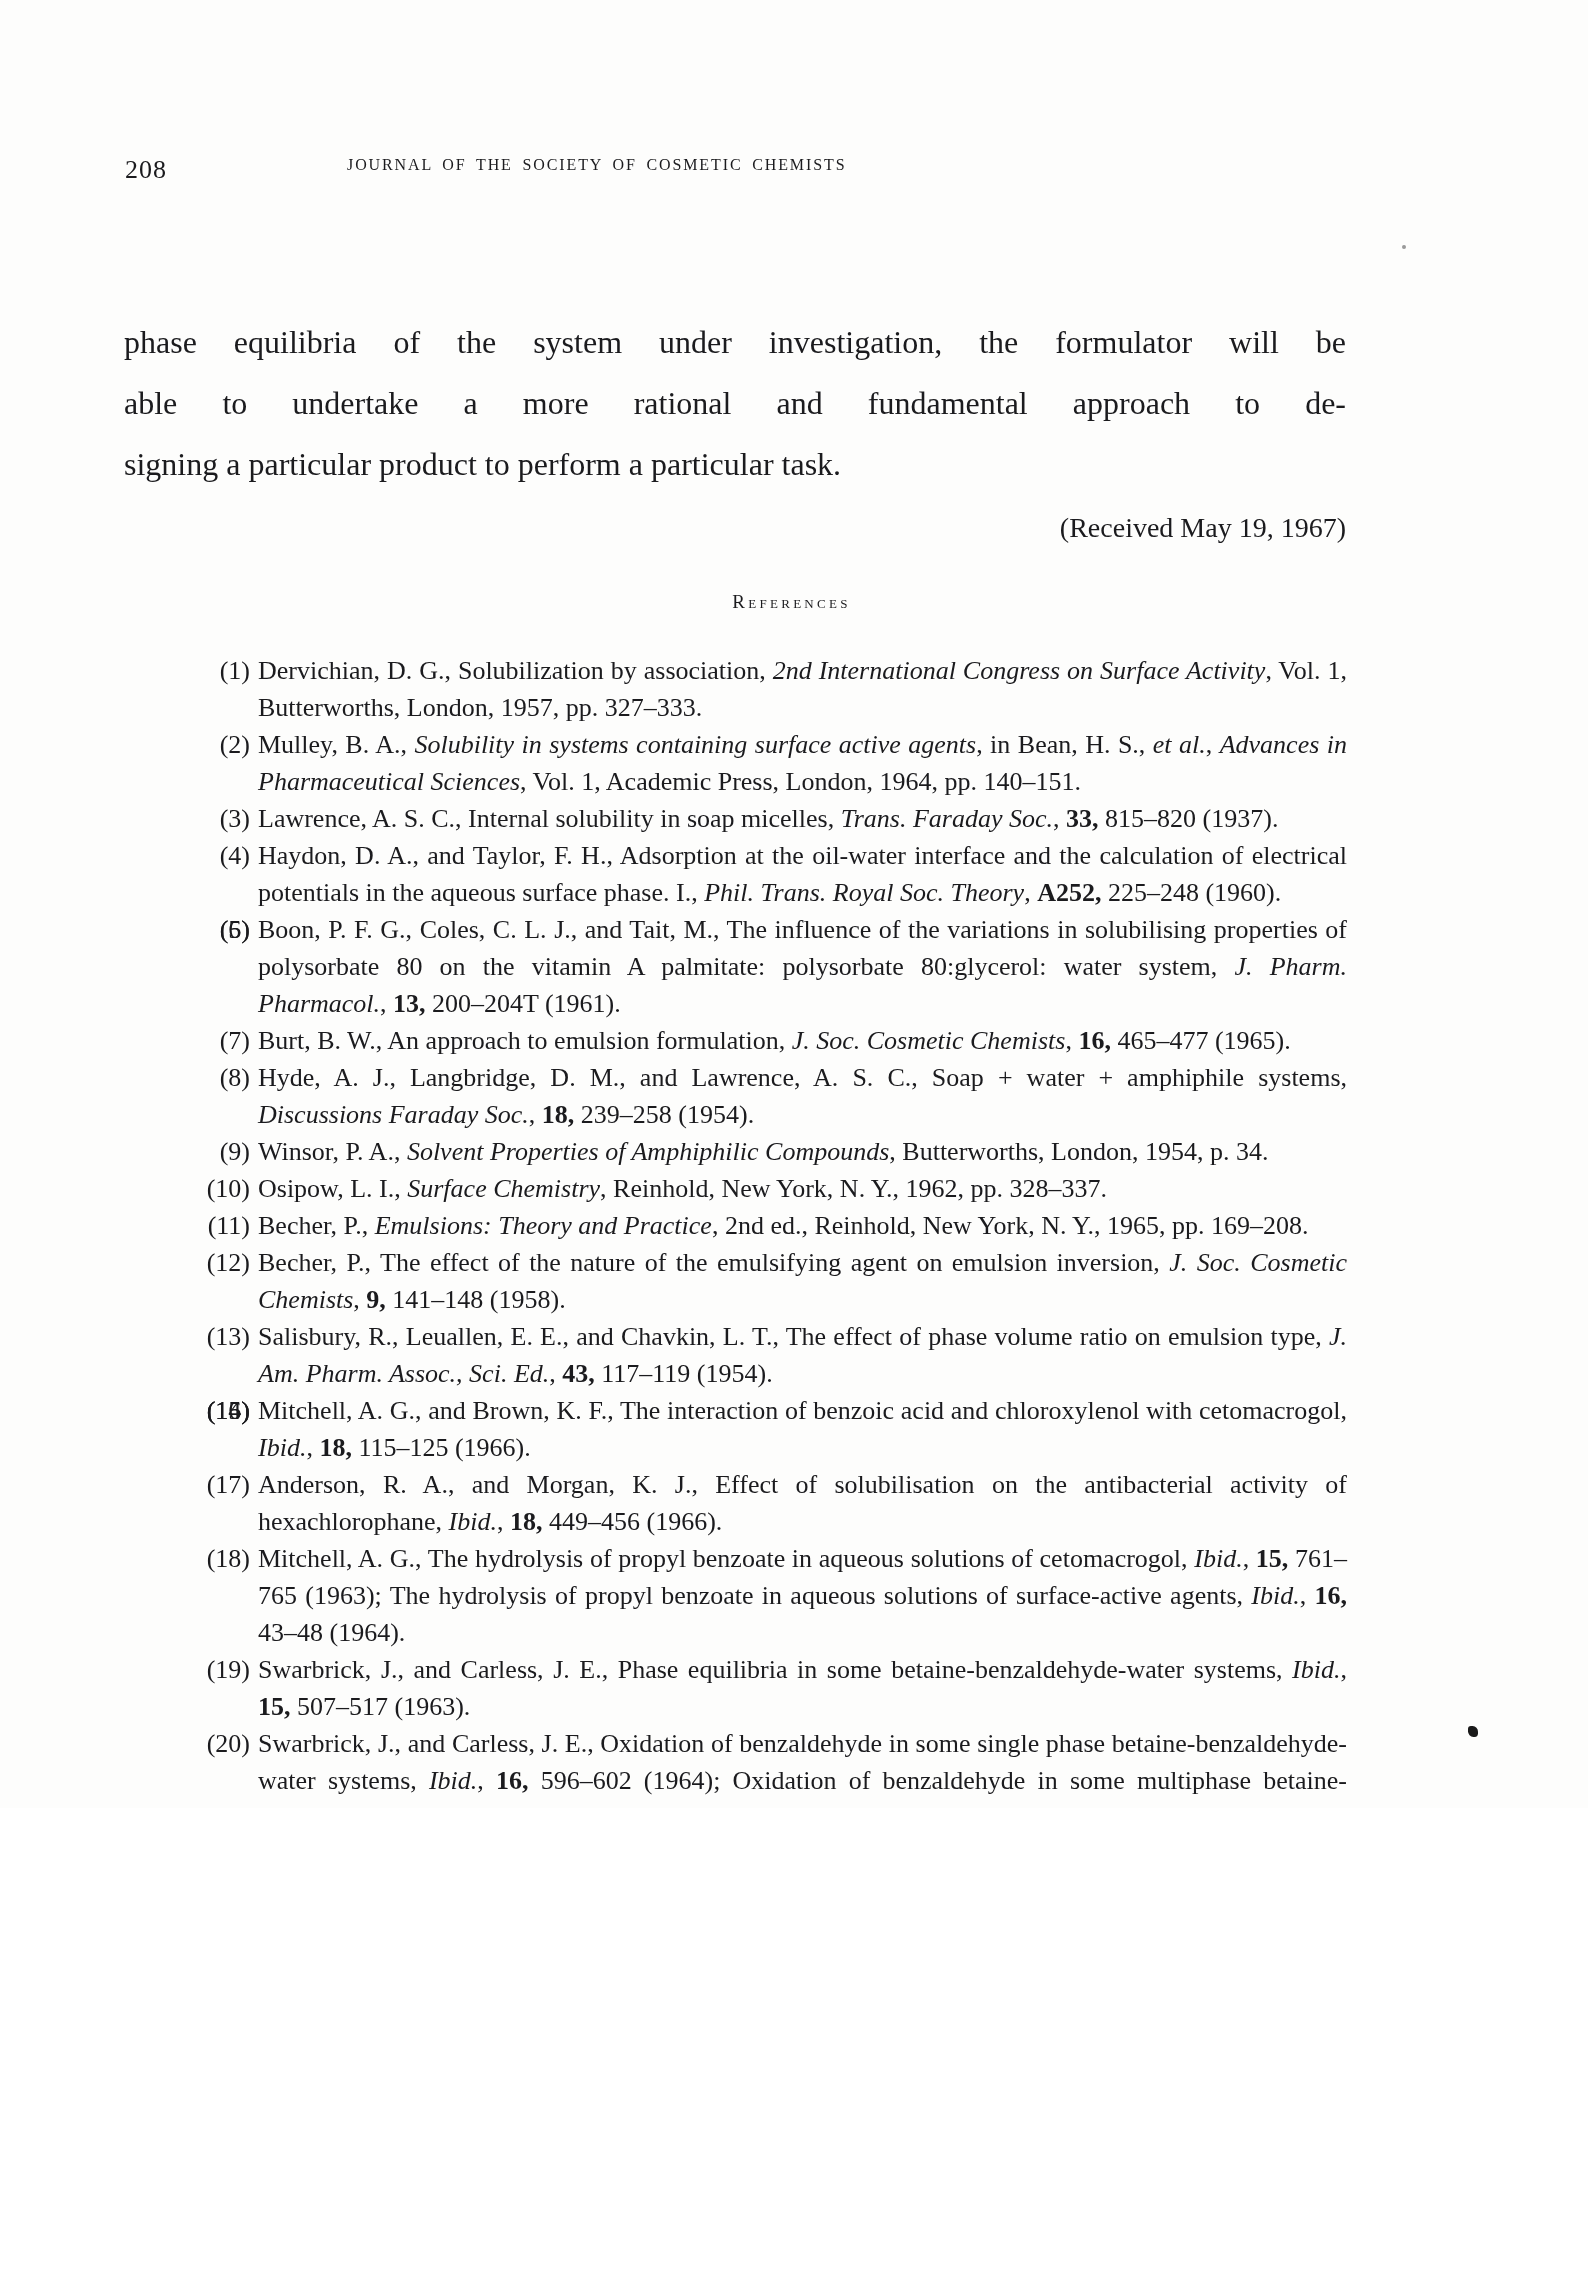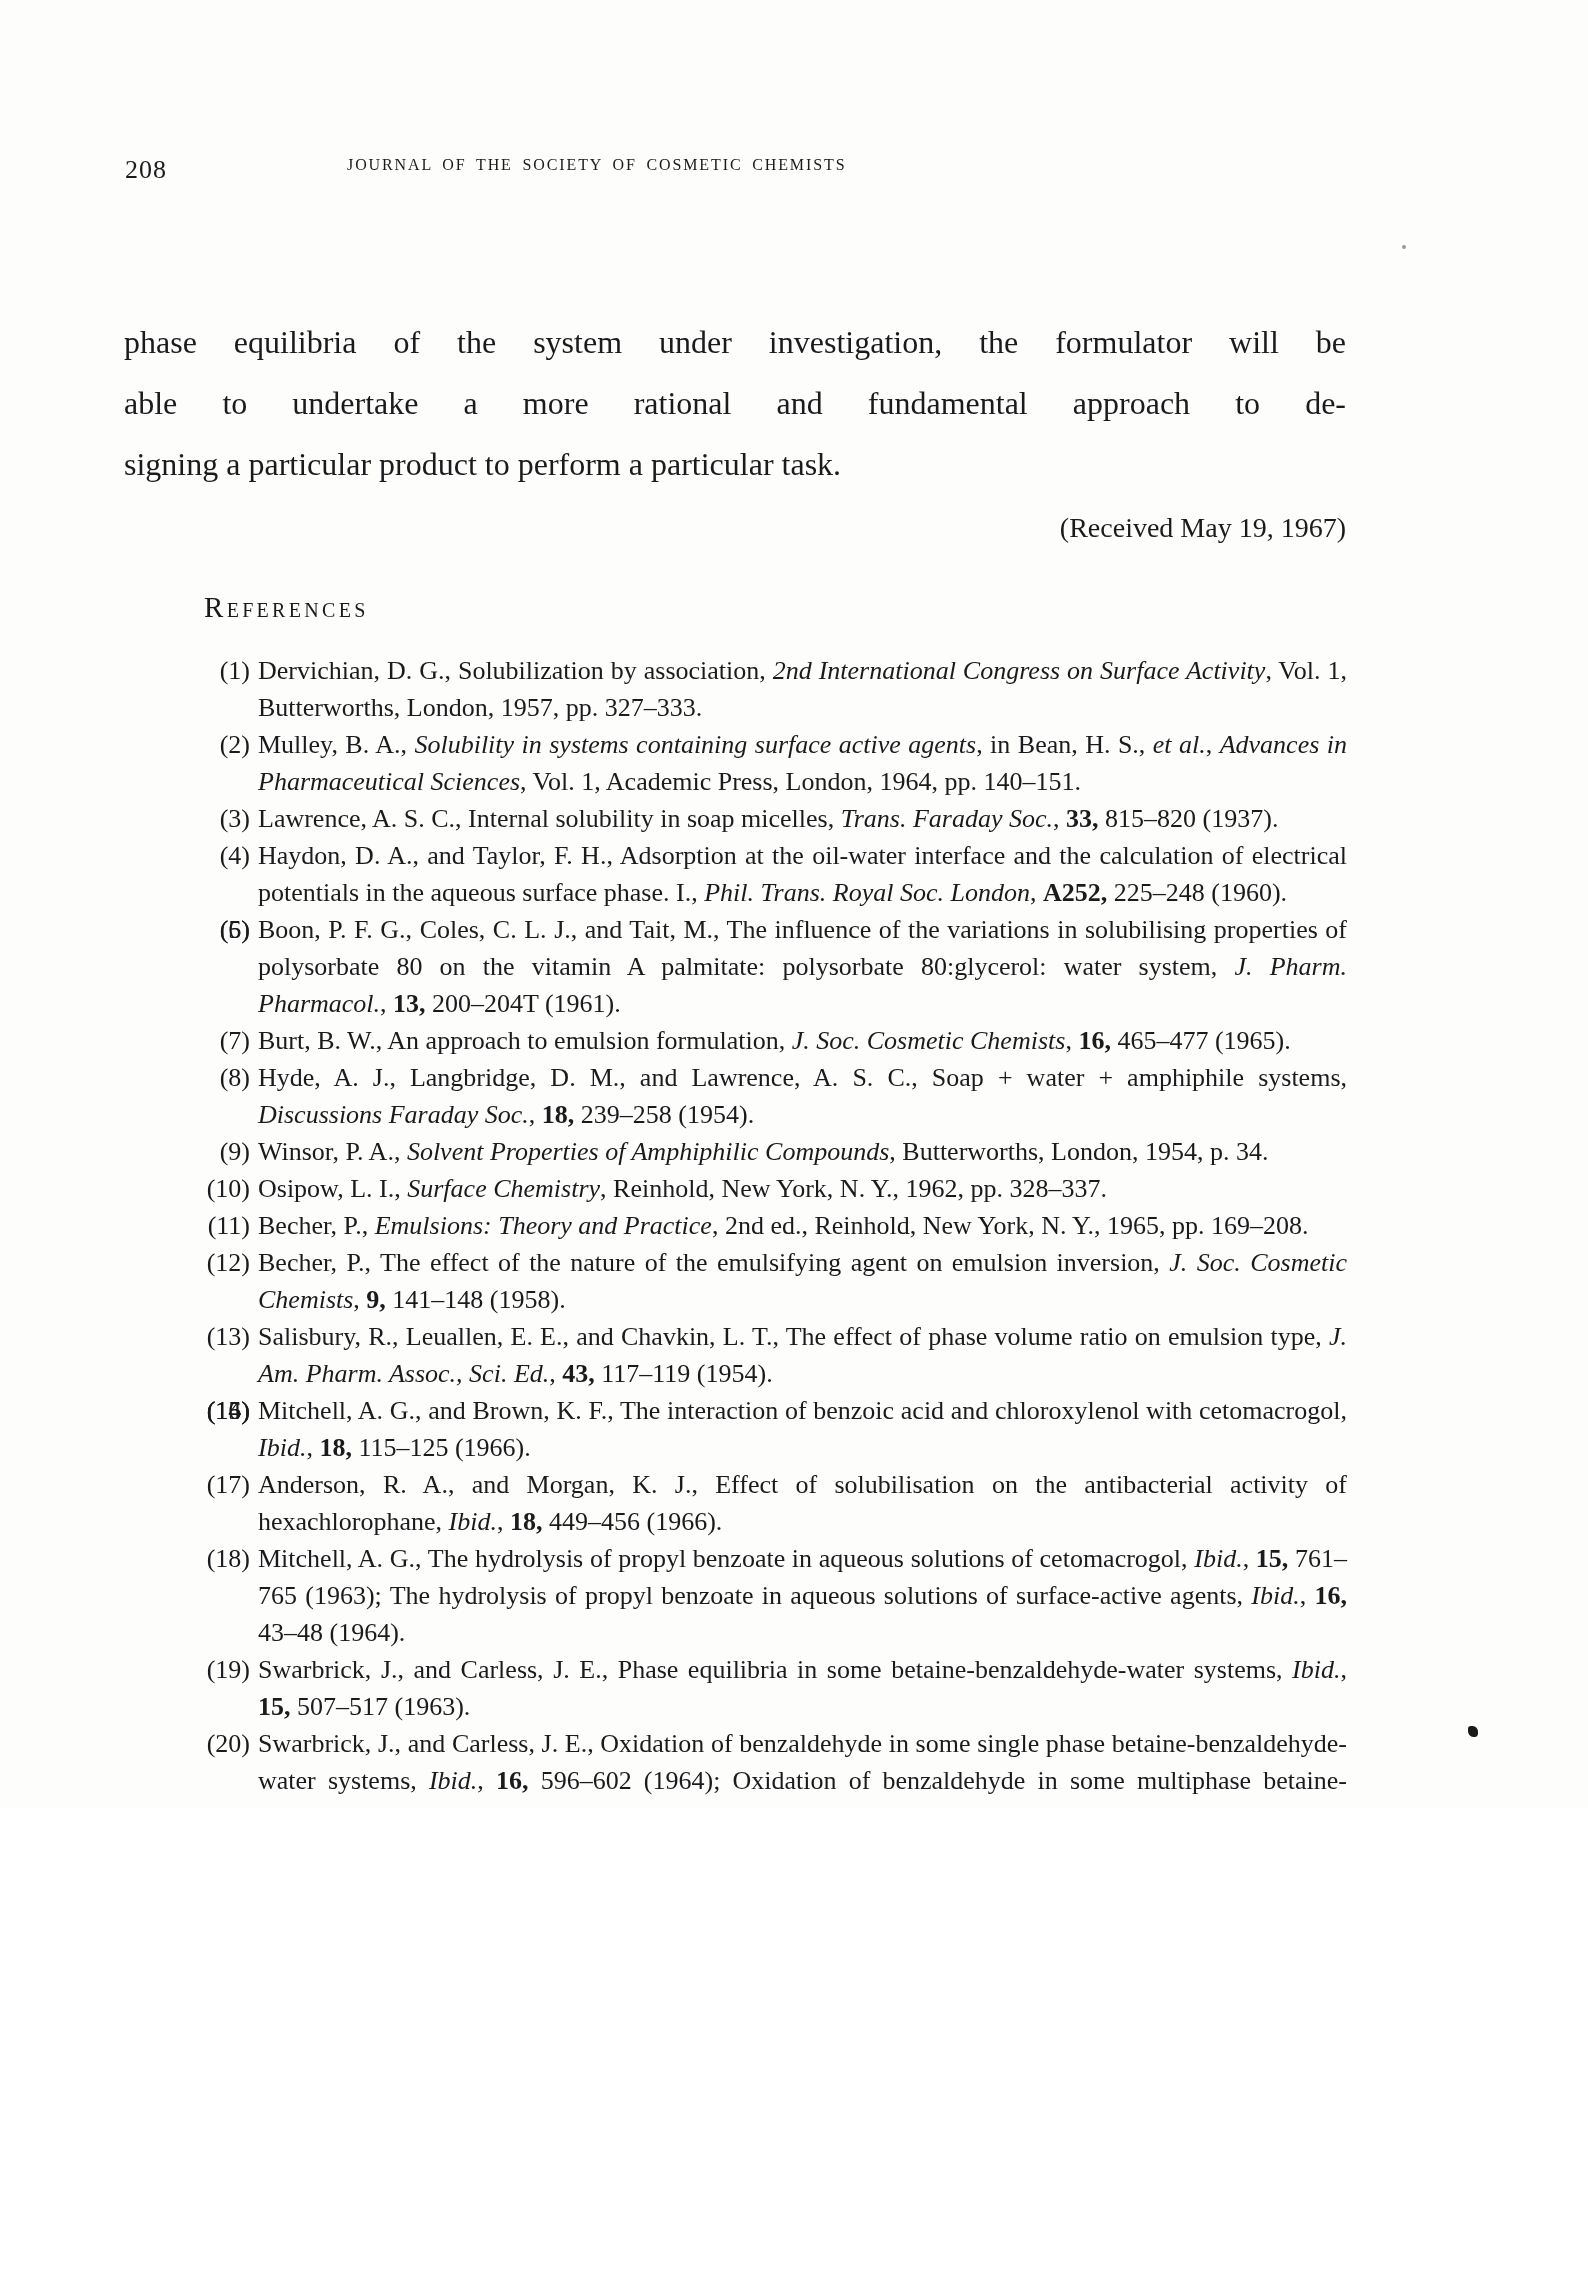--- a/index.html
+++ b/index.html
@@ -57,26 +57,26 @@
   .received {
     position: absolute;
     left: 124px;
     top: 512px;
     width: 1222px;
     text-align: right;
     font-size: 28px;
   }
   .refs-heading {
     position: absolute;
-    left: 204px;
+    left: 220px;
     top: 591px;
     width: 1143px;
     margin: 0;
-    text-align: left;
-    font-size: 29px;
+    text-align: center;
+    font-size: 19px;
     font-weight: 400;
     font-variant: small-caps;
     letter-spacing: 3.3px;
   }
   .refs {
     position: absolute;
     left: 204px;
     top: 652px;
     width: 1143px;
     margin: 0;
@@ -120,21 +120,21 @@
     </section>
 
   <div class="received">(Received May 19, 1967)</div>
 
   <h2 class="refs-heading">References</h2>
 
   <ol class="refs">
       <li class="ref"><span class="ref-num">(1)</span><span><span>Dervichian, D. G., Solubilization by association, </span><span class="i">2nd International Congress on Surface Activity</span><span>, Vol. 1, Butterworths, London, 1957, pp. 327–333.</span></span></li>
       <li class="ref"><span class="ref-num">(2)</span><span><span>Mulley, B. A., </span><span class="i">Solubility in systems containing surface active agents</span><span>, in Bean, H. S., </span><span class="i">et al.</span><span>, </span><span class="i">Advances in Pharmaceutical Sciences</span><span>, Vol. 1, Academic Press, London, 1964, pp. 140–151.</span></span></li>
       <li class="ref"><span class="ref-num">(3)</span><span><span>Lawrence, A. S. C., Internal solubility in soap micelles, </span><span class="i">Trans. Faraday Soc.</span><span>, </span><span class="b">33,</span><span> 815–820 (1937).</span></span></li>
-      <li class="ref"><span class="ref-num">(4)</span><span><span>Haydon, D. A., and Taylor, F. H., Adsorption at the oil-water interface and the calculation of electrical potentials in the aqueous surface phase.  I., </span><span class="i">Phil. Trans. Royal Soc. London</span><span>, </span><span class="b">A252,</span><span> 225–248 (1960).</span></span></li>
+      <li class="ref"><span class="ref-num">(4)</span><span><span>Haydon, D. A., and Taylor, F. H., Adsorption at the oil-water interface and the calculation of electrical potentials in the aqueous surface phase.  I., </span><span class="i">Phil. Trans. Royal Soc. Theory</span><span>, </span><span class="b">A252,</span><span> 225–248 (1960).</span></span></li>
       <li class="ref"><span class="ref-num">(5)</span></li>
       <li class="ref"><span class="ref-num">(6)</span><span><span>Boon, P. F. G., Coles, C. L. J., and Tait, M., The influence of the variations in solubilising properties of polysorbate 80 on the vitamin A palmitate:  polysorbate 80:glycerol: water system, </span><span class="i">J. Pharm. Pharmacol.</span><span>, </span><span class="b">13,</span><span> 200–204T (1961).</span></span></li>
       <li class="ref"><span class="ref-num">(7)</span><span><span>Burt, B. W., An approach to emulsion formulation, </span><span class="i">J. Soc. Cosmetic Chemists</span><span>, </span><span class="b">16,</span><span> 465–477 (1965).</span></span></li>
       <li class="ref"><span class="ref-num">(8)</span><span><span>Hyde, A. J., Langbridge, D. M., and Lawrence, A. S. C., Soap + water + amphiphile systems, </span><span class="i">Discussions Faraday Soc.</span><span>, </span><span class="b">18,</span><span> 239–258 (1954).</span></span></li>
       <li class="ref"><span class="ref-num">(9)</span><span><span>Winsor, P. A., </span><span class="i">Solvent Properties of Amphiphilic Compounds</span><span>, Butterworths, London, 1954, p. 34.</span></span></li>
       <li class="ref"><span class="ref-num">(10)</span><span><span>Osipow, L. I., </span><span class="i">Surface Chemistry</span><span>, Reinhold, New York, N. Y., 1962, pp. 328–337.</span></span></li>
       <li class="ref"><span class="ref-num">(11)</span><span><span>Becher, P., </span><span class="i">Emulsions:  Theory and Practice</span><span>, 2nd ed., Reinhold, New York, N. Y., 1965, pp. 169–208.</span></span></li>
       <li class="ref"><span class="ref-num">(12)</span><span><span>Becher, P., The effect of the nature of the emulsifying agent on emulsion inversion, </span><span class="i">J. Soc. Cosmetic Chemists</span><span>, </span><span class="b">9,</span><span> 141–148 (1958).</span></span></li>
       <li class="ref"><span class="ref-num">(13)</span><span><span>Salisbury, R., Leuallen, E. E., and Chavkin, L. T., The effect of phase volume ratio on emulsion type, </span><span class="i">J. Am. Pharm. Assoc., Sci. Ed.</span><span>, </span><span class="b">43,</span><span> 117–119 (1954).</span></span></li>
       <li class="ref"><span class="ref-num">(14)</span></li>

